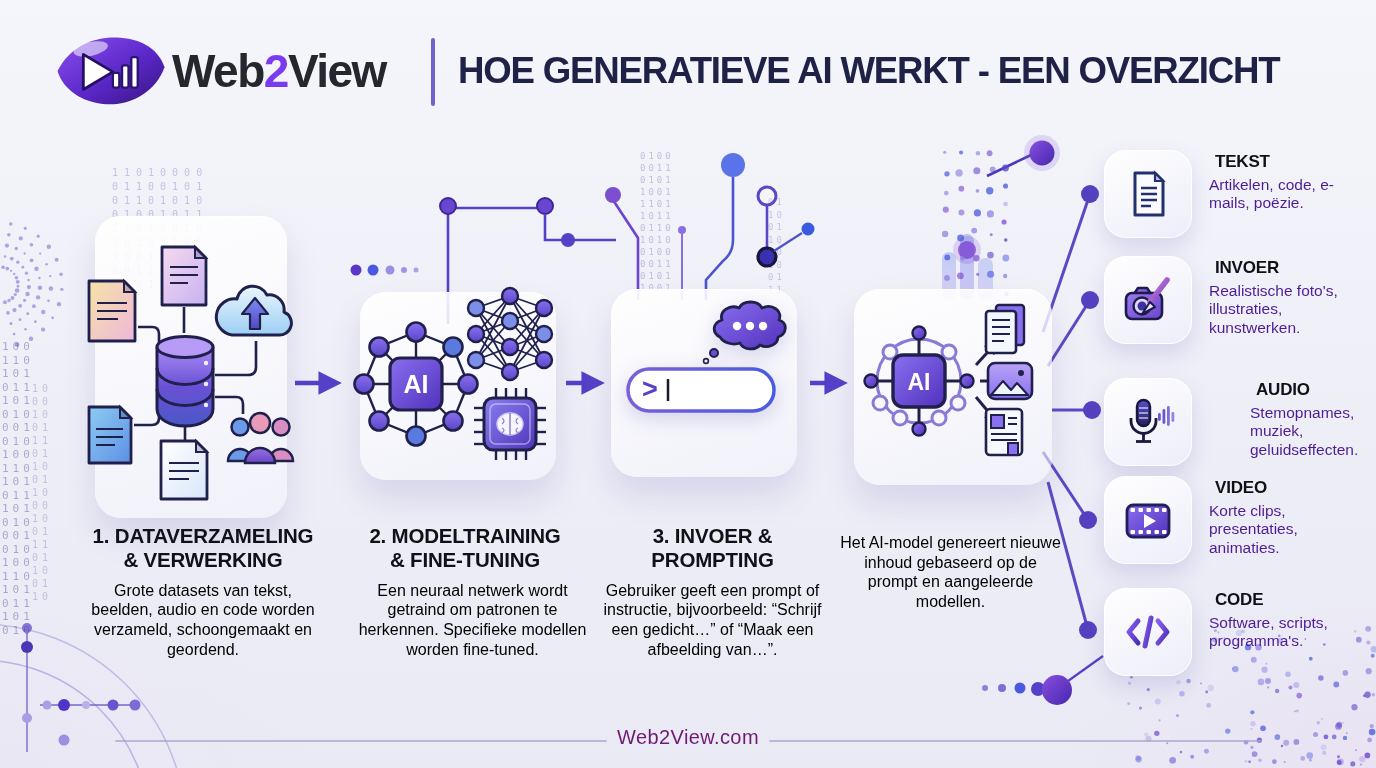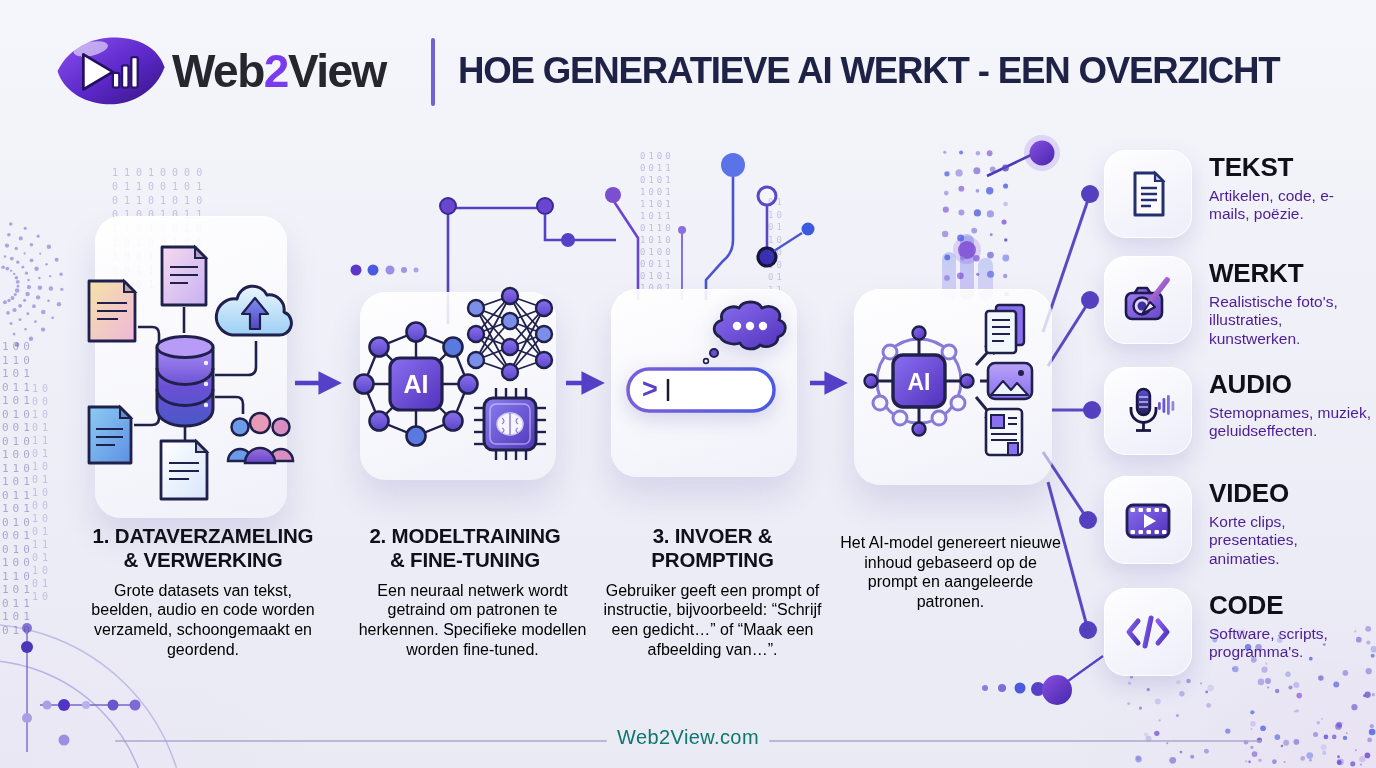--- a/index.html
+++ b/index.html
@@ -41,26 +41,26 @@
   .st3{left:590px;top:524px;width:245px;} .st3 .step-desc{max-width:238px;}
   .st4{left:833px;top:524px;width:235px;} .st4 .step-desc{max-width:222px;}
 
   
   .out-item{position:absolute;left:1104px;width:268px;z-index:4;display:flex;align-items:flex-start;}
   .out-icon{width:88px;height:88px;border-radius:22px;flex:0 0 88px;
     background:linear-gradient(150deg,#ffffff,#ecedf9);
     box-shadow:0 10px 22px rgba(95,85,175,.18), inset 0 0 0 1px rgba(255,255,255,.9);
     display:flex;align-items:center;justify-content:center;}
   .out-text{margin-left:17px;padding-top:2px;}
-  .out-label{font-size:26px;font-weight:800;color:#101018;letter-spacing:-.2px;}
+  .out-label{font-size:17px;font-weight:800;color:#101018;letter-spacing:-.2px;margin-left:6px;}
   .out-desc{margin-top:4px;font-size:15.5px;font-weight:500;line-height:1.18;color:#4c1d95;max-width:162px;}
-  .oi1{top:150px;} .oi2{top:256px;} .oi3{top:367px;} .oi4{top:476px;} .oi5{top:588px;}
+  .oi1{top:150px;} .oi2{top:256px;} .oi3{top:378px;gap:41px;} .oi4{top:476px;} .oi5{top:588px;}
 
   
-  .footer-text{left:0;top:726px;width:100%;text-align:center;z-index:5;font-size:20px;color:#0f766e;letter-spacing:.4px;}
+  .footer-text{left:0;top:726px;width:100%;text-align:center;z-index:5;font-size:20px;color:#701a75;letter-spacing:.4px;}
   .fline{position:absolute;top:740px;height:2px;border-radius:1px;background:#a6a3ca;opacity:.7;z-index:5;}
   .fline-l{left:115px;width:492px;} .fline-r{left:769px;width:493px;}
 
   
   #deco-svg{left:0;top:0;z-index:1;}
   .binary{position:absolute;z-index:1;white-space:pre;overflow:hidden;
     font-family:"DejaVu Sans Mono",monospace;pointer-events:none;}
   .bin-a{left:2px;top:340px;width:52px;height:300px;font-size:11px;line-height:13.5px;letter-spacing:4px;color:rgba(70,60,150,.40);}
   .bin-b{left:32px;top:382px;width:42px;height:220px;font-size:10px;line-height:13px;letter-spacing:4px;color:rgba(85,75,170,.28);}
   .bin-c{left:112px;top:166px;width:196px;height:122px;font-size:10px;line-height:14px;letter-spacing:6px;color:rgba(85,75,170,.30);}
@@ -835,21 +835,21 @@
   <div class="step-desc">Een neuraal netwerk wordt getraind om patronen te herkennen. Specifieke modellen worden fine-tuned.</div>
 </div>
 <div class="step-text st3">
   <div class="step-title">
     <div>3. INVOER &amp;</div>
       <div>PROMPTING</div>
   </div>
   <div class="step-desc">Gebruiker geeft een prompt of instructie, bijvoorbeeld: “Schrijf een gedicht…” of “Maak een afbeelding van…”.</div>
 </div>
 <div class="step-text st4">
-  <div class="step-desc">Het AI-model genereert nieuwe inhoud gebaseerd op de prompt en aangeleerde patronen.</div>
+  <div class="step-desc">Het AI-model genereert nieuwe inhoud gebaseerd op de prompt en aangeleerde modellen.</div>
 </div>
 
 <div class="out-item oi1">
   <div class="out-icon">
     <svg width="56" height="56" viewBox="0 0 56 56">
       <path d="M15 7 h20 l8 8 v34 h-28 z" fill="#fbfbff" stroke="#23306e" stroke-width="3" stroke-linejoin="round"></path>
       <path d="M35 7 l8 8 h-8 z" fill="#c9c4f2" stroke="#23306e" stroke-width="2.2"></path>
       <g stroke="#23306e" stroke-width="2.5">
           <line x1="21" y1="22" x2="37" y2="22"></line>
           <line x1="21" y1="28" x2="37" y2="28"></line>
@@ -883,21 +883,21 @@
       </defs>
       <path d="M14 22 l4 -6 h9 l4 6" fill="url(#gCam2)" stroke="#1d1b4e" stroke-width="2.6" stroke-linejoin="round"></path>
       <rect x="6" y="21" width="36" height="26" rx="6" fill="url(#gCam2)" stroke="#1d1b4e" stroke-width="2.6"></rect>
       <circle cx="22" cy="34" r="8.5" fill="#ded9f8" stroke="#1d1b4e" stroke-width="2.4"></circle>
       <circle cx="22" cy="34" r="4.5" fill="#3f2fa0"></circle>
       <path d="M47 8 L30 30" stroke="url(#gBrush)" stroke-width="5.5" stroke-linecap="round"></path>
       <path d="M30 30 l-8 12 l13 -7 z" fill="#efeafd" stroke="#1d1b4e" stroke-width="2" stroke-linejoin="round"></path>
     </svg>
   </div>
   <div class="out-text">
-    <div class="out-label">WERKT</div>
+    <div class="out-label">INVOER</div>
     <div class="out-desc">Realistische foto's, illustraties, kunstwerken.</div>
   </div>
 </div>
 
 <div class="out-item oi3">
   <div class="out-icon">
     <svg width="56" height="56" viewBox="0 0 56 56">
       <defs>
           <linearGradient id="gMic" x1="0" y1="0" x2="0" y2="1">
             <stop offset="0" stop-color="#5a4fd0"></stop>

